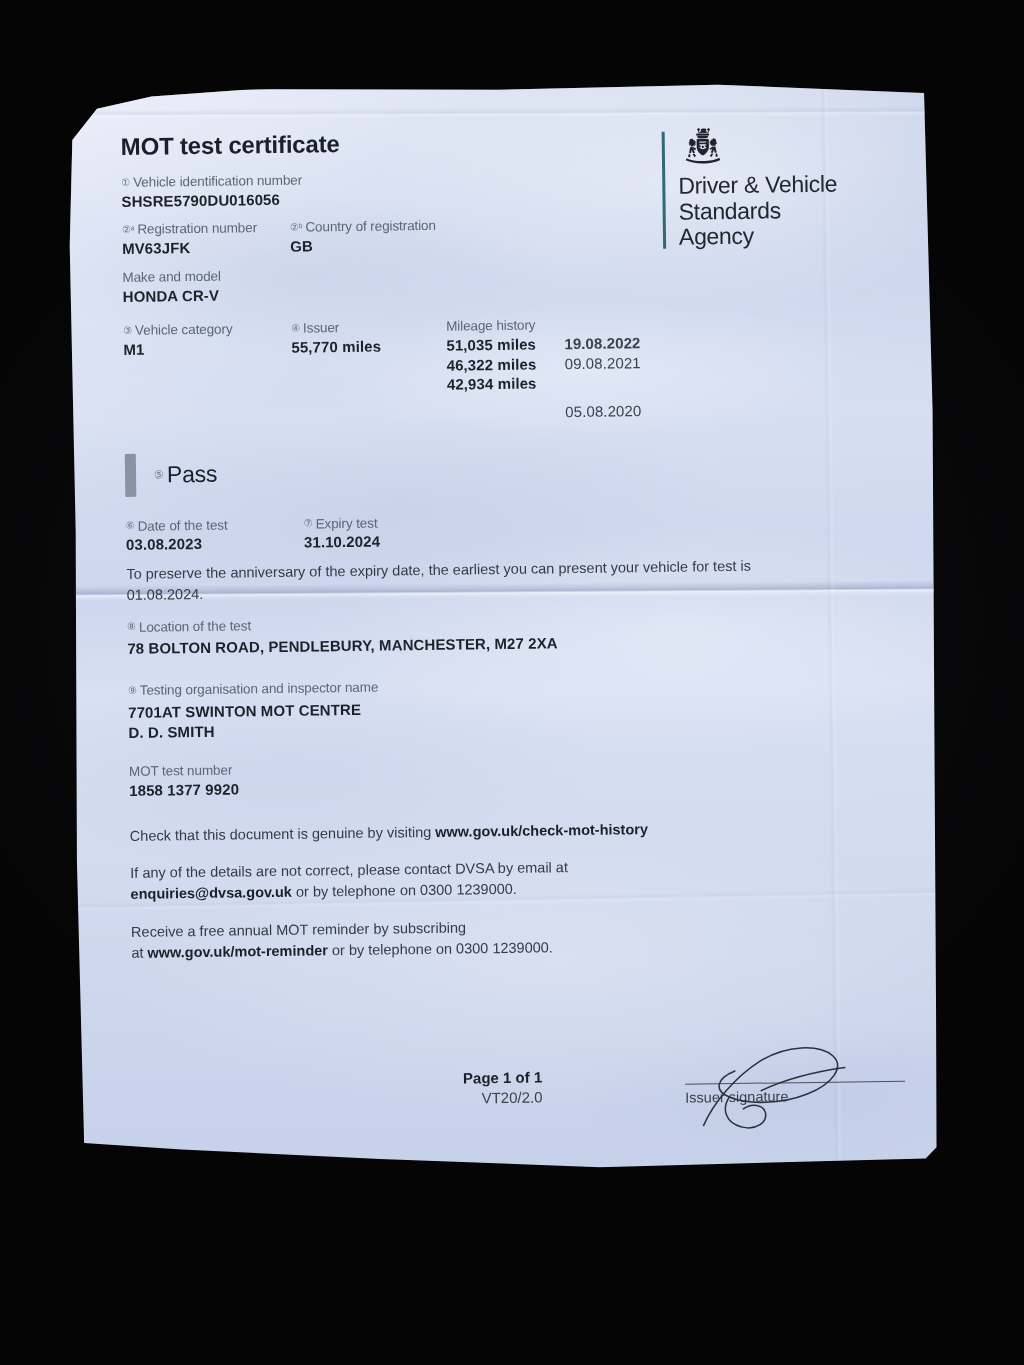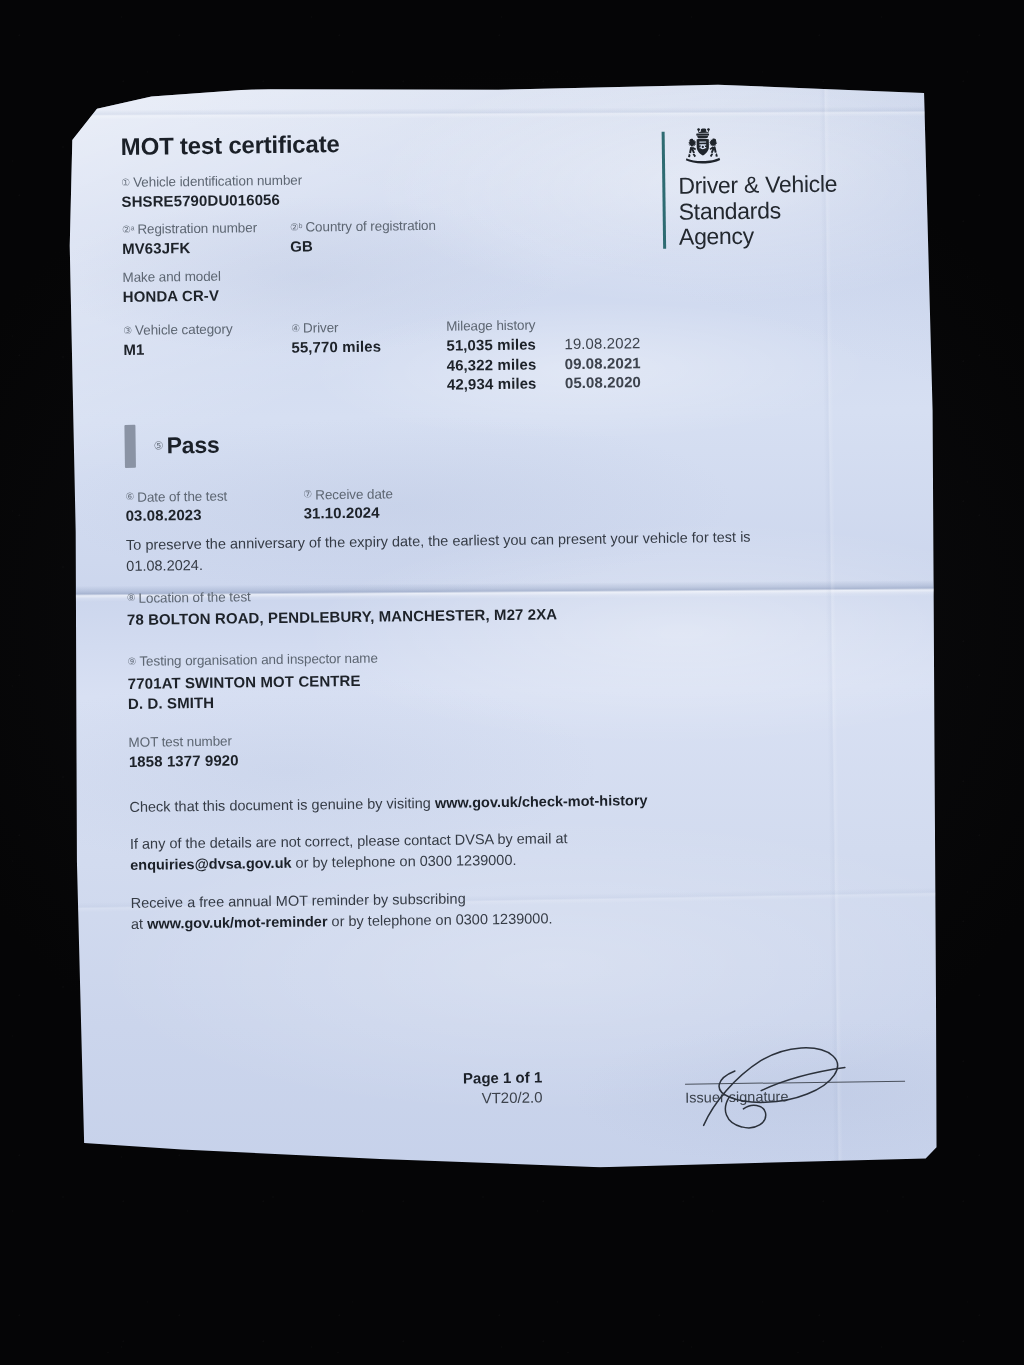--- a/index.html
+++ b/index.html
@@ -129,21 +129,21 @@
   .crest{ display:block; margin:0 0 6px 2px; }
   .logo-text{
     font-size:23px; line-height:1.11; color:#23282f; letter-spacing:-.3px;
   }
 
   
   .passrow{ display:flex; align-items:center; margin-top:26px; }
   .passbar{
     width:11px; height:43px; background:#8a93a4; margin-right:18px; border-radius:1px;
   }
-  .password{ font-size:23px; font-weight:bold; color:#1b2028; letter-spacing:-.2px;}
+  .password{ font-size:23px; font-weight:normal; color:#1b2028; letter-spacing:-.2px;}
 
   .para{ font-size:14.5px; line-height:1.45; color:#353b45; }
   .para b{ color:#1b2028; }
 
   
   .footer{
     position:absolute; left:0; right:0; bottom:0;
     padding:0 46px 0 62px; box-sizing:border-box;
     display:flex; justify-content:space-between; align-items:flex-end;
   }
@@ -241,38 +241,38 @@
 
     <div class="row" style="margin-top:17px;">
       <div style="width:168px;">
         <div class="fieldlabel muted">
           <span class="num">③</span><span>Vehicle category</span>
         </div>
         <div class="fieldvalue strong">M1</div>
       </div>
       <div style="width:155px;">
         <div class="fieldlabel muted">
-          <span class="num">④</span><span>Driver</span>
+          <span class="num">④</span><span>Issuer</span>
         </div>
         <div class="fieldvalue strong">55,770 miles</div>
       </div>
       <div>
         <div class="fieldlabel muted">Mileage history</div>
         <div id="mileage-rows">
             <div class="row">
               <div class="fieldvalue strong" style="width: 118px;">51,035 miles</div>
-              <div class="fieldvalue" style="font-weight: normal; color: rgb(61, 67, 77);">19.08.2022</div>
+              <div class="fieldvalue" style="font-weight: bold; color: rgb(61, 67, 77);">19.08.2022</div>
             </div>
             <div class="row">
               <div class="fieldvalue strong" style="width: 118px;">46,322 miles</div>
-              <div class="fieldvalue" style="font-weight: bold; color: rgb(61, 67, 77);">09.08.2021</div>
+              <div class="fieldvalue" style="font-weight: normal; color: rgb(61, 67, 77);">09.08.2021</div>
             </div>
             <div class="row">
               <div class="fieldvalue strong" style="width: 118px;">42,934 miles</div>
-              <div class="fieldvalue" style="font-weight: bold; color: rgb(61, 67, 77);">05.08.2020</div>
+              <div class="fieldvalue" style="font-weight: normal; color: rgb(61, 67, 77); margin-top: 29px;">05.08.2020</div>
             </div>
           </div>
       </div>
     </div>
 
     <div class="passrow">
       <div class="passbar"></div>
       <div>
         <span class="num" style="font-size:11px;vertical-align:4px;">⑤</span><span class="password">Pass</span>
       </div>
@@ -280,21 +280,21 @@
 
     <div class="row" style="margin-top:22px;">
       <div style="width:178px;">
         <div class="fieldlabel muted">
           <span class="num">⑥</span><span>Date of the test</span>
         </div>
         <div class="fieldvalue strong">03.08.2023</div>
       </div>
       <div>
         <div class="fieldlabel muted">
-          <span class="num">⑦</span><span>Receive date</span>
+          <span class="num">⑦</span><span>Expiry test</span>
         </div>
         <div class="fieldvalue strong">31.10.2024</div>
       </div>
     </div>
 
     <div class="para" style="margin-top:9px;">
       <div>To preserve the anniversary of the expiry date, the earliest you can present your vehicle for test is</div>
       <div>01.08.2024.</div>
     </div>
 

